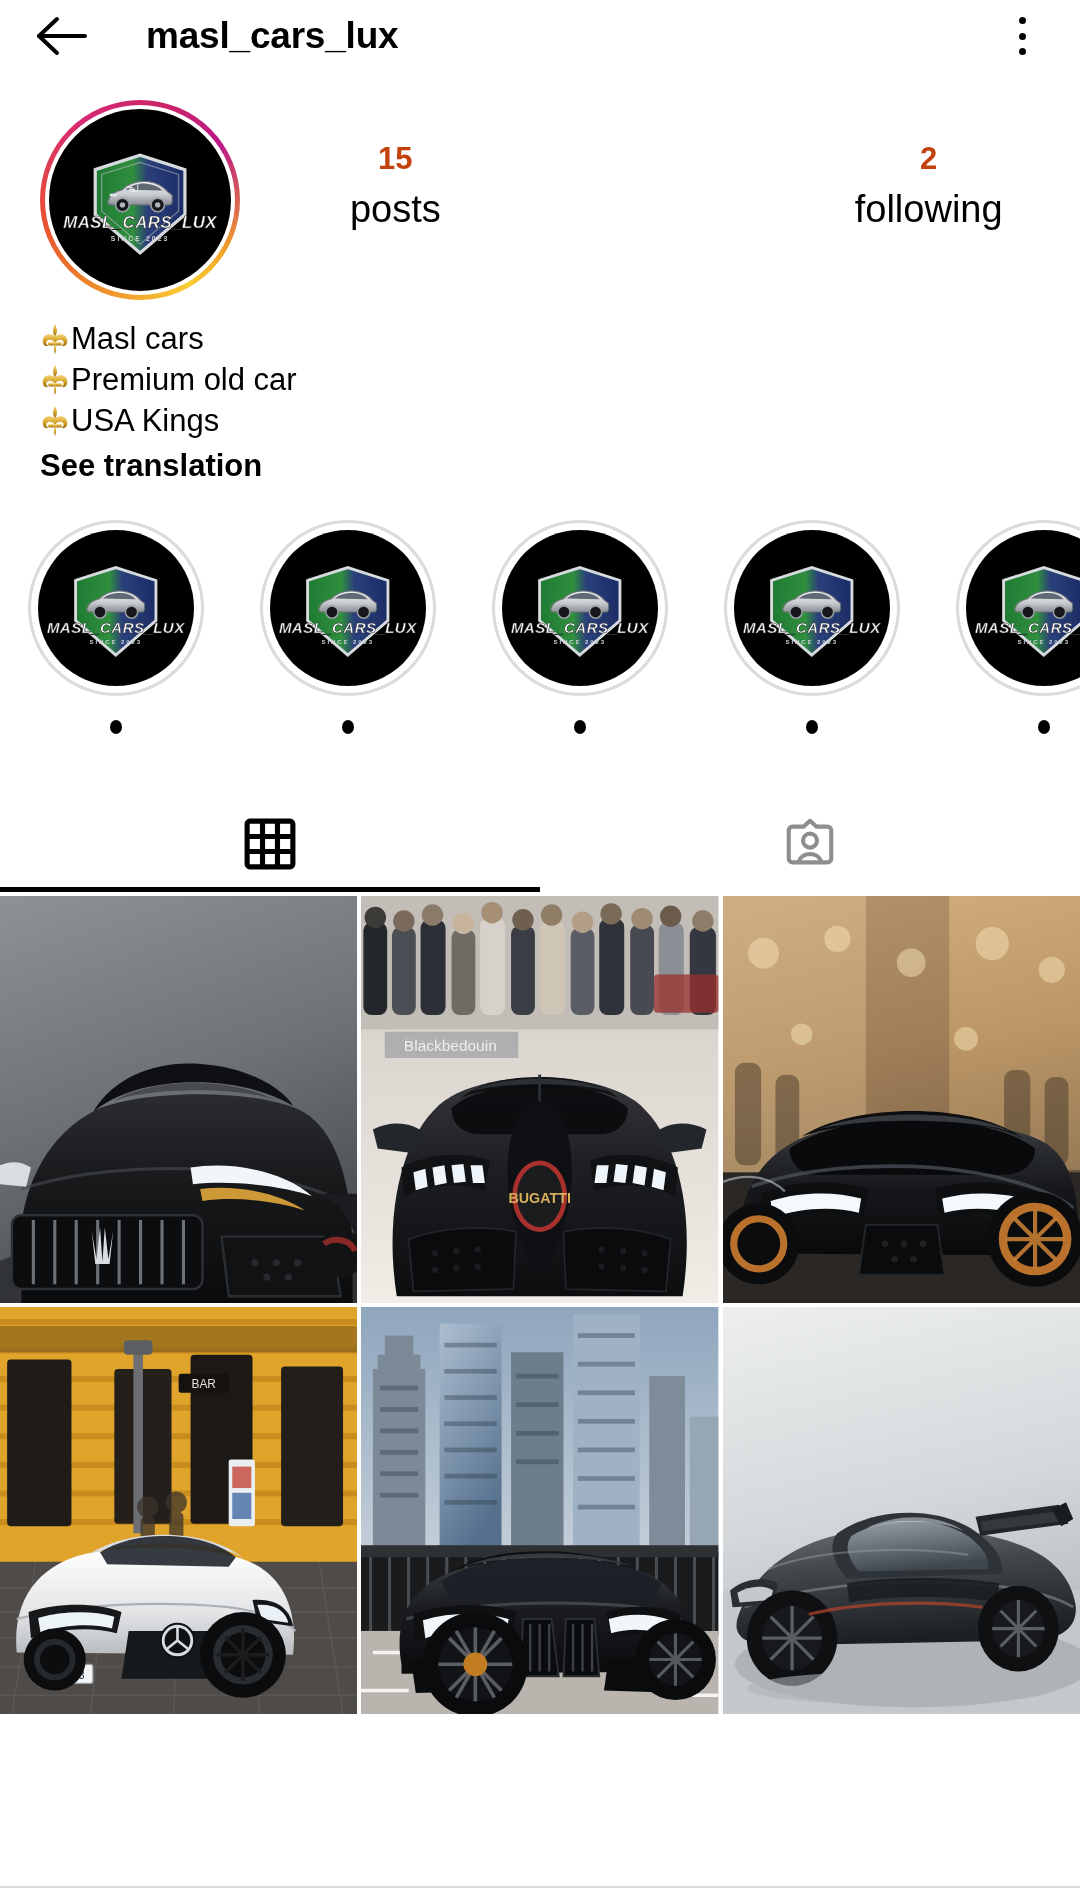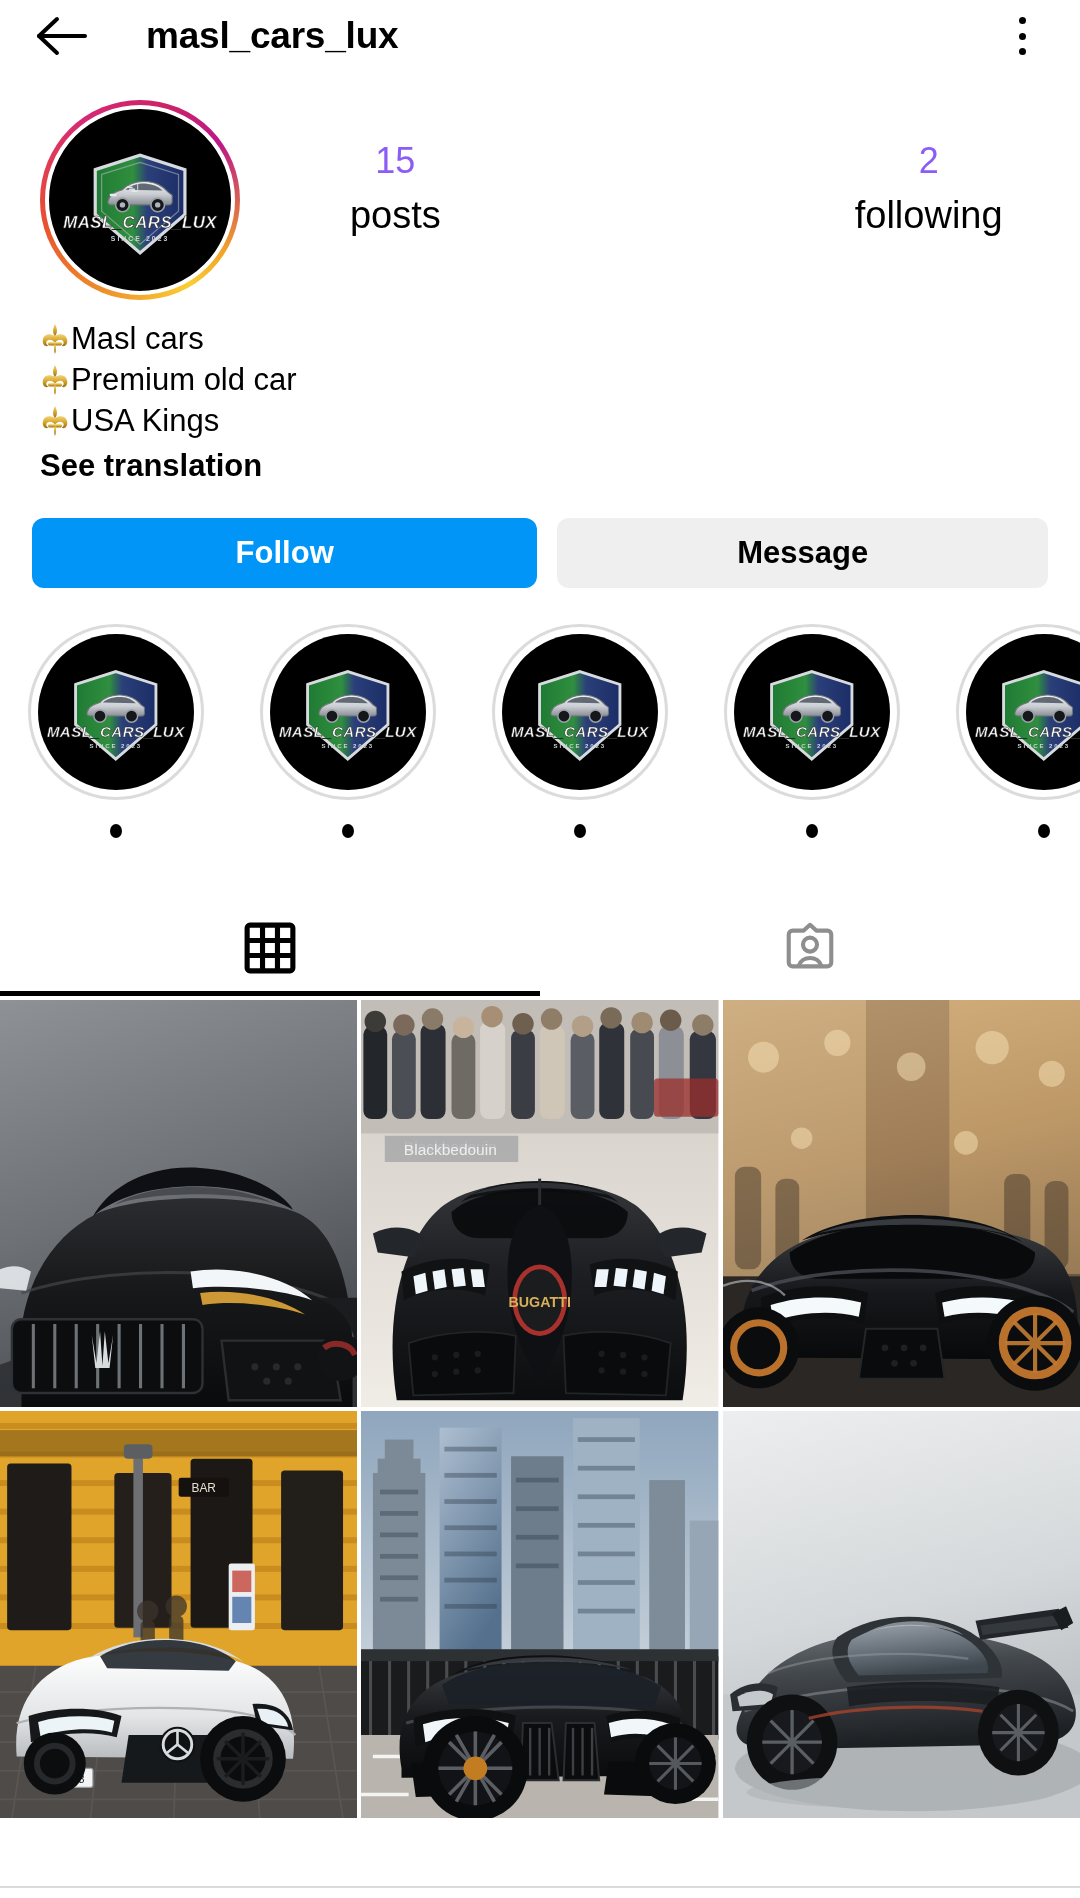--- a/index.html
+++ b/index.html
@@ -42,21 +42,21 @@
     border:4px solid #fff; background:#000;
     display:flex; align-items:center; justify-content:center; overflow:hidden;
   }
   .logo { width:88%; height:88%; display:block; }
 
   .stats {
     flex:1; display:flex; align-items:flex-start;
     padding-top:42px; padding-right:18px; padding-left:22px;
   }
   .stat { flex:1; text-align:center; cursor:pointer; }
-  .stat-num { font-size:36px; font-weight:normal; color:#8b5cf6; line-height:1.08; }
+  .stat-num { font-size:31px; font-weight:bold; color:#c2410c; line-height:1.08; }
   .stat-lbl { font-size:38px; color:#000; line-height:1.5; margin-top:6px; }
 
   
   .bio { padding:18px 40px 0 40px; }
   .bio-line {
     font-size:31px; color:#000; line-height:1.33;
     display:flex; align-items:center; white-space:nowrap;
   }
   .bio-line.b1 { font-weight:bold; }
   .flag {
@@ -236,24 +236,20 @@
         <path d="M16 14 C22 10 28 12 29 18 C29.7 23 26 26 23 24 C25.5 23 26 20 24 18.6 C21.4 16.8 18 18.6 16 21 Z" fill="url(#g1)"></path>
         <rect x="8.5" y="20.5" width="15" height="3.4" rx="1.5" fill="url(#g1)"></rect>
         <path d="M16 21 C14.6 26 14.6 30 16 33 C17.4 30 17.4 26 16 21 Z" fill="url(#g1)"></path>
       </svg>
       <span>USA Kings</span>
     </div>
 
     <div class="see-trans">See translation</div>
   </div>
 
-  <div class="actions">
-    <button class="btn btn-follow">Follow</button>
-    <button class="btn btn-message">Message</button>
-  </div>
 
   <div class="highlights">
 
     <div class="hl">
       <div class="hl-ring">
         <div class="hl-img">
           <svg class="logo" viewBox="0 0 200 200">
             <path d="M44 62 L100 44 L156 62 L156 118 L100 166 L44 118 Z" fill="url(#shGrad)" stroke="#d7dade" stroke-width="4"></path>
             <g transform="translate(100,93)">
               <path d="M-40 8 C-38 -1 -30 -4 -22 -6 C-14 -14 -2 -17 10 -16 C20 -15 29 -10 35 -3 L40 1 L40 9 C40 12 38 13 35 13 L-36 13 C-39 13 -41 11 -40 8 Z" fill="url(#carGrad)" stroke="#6f747a" stroke-width="1.4"></path>

